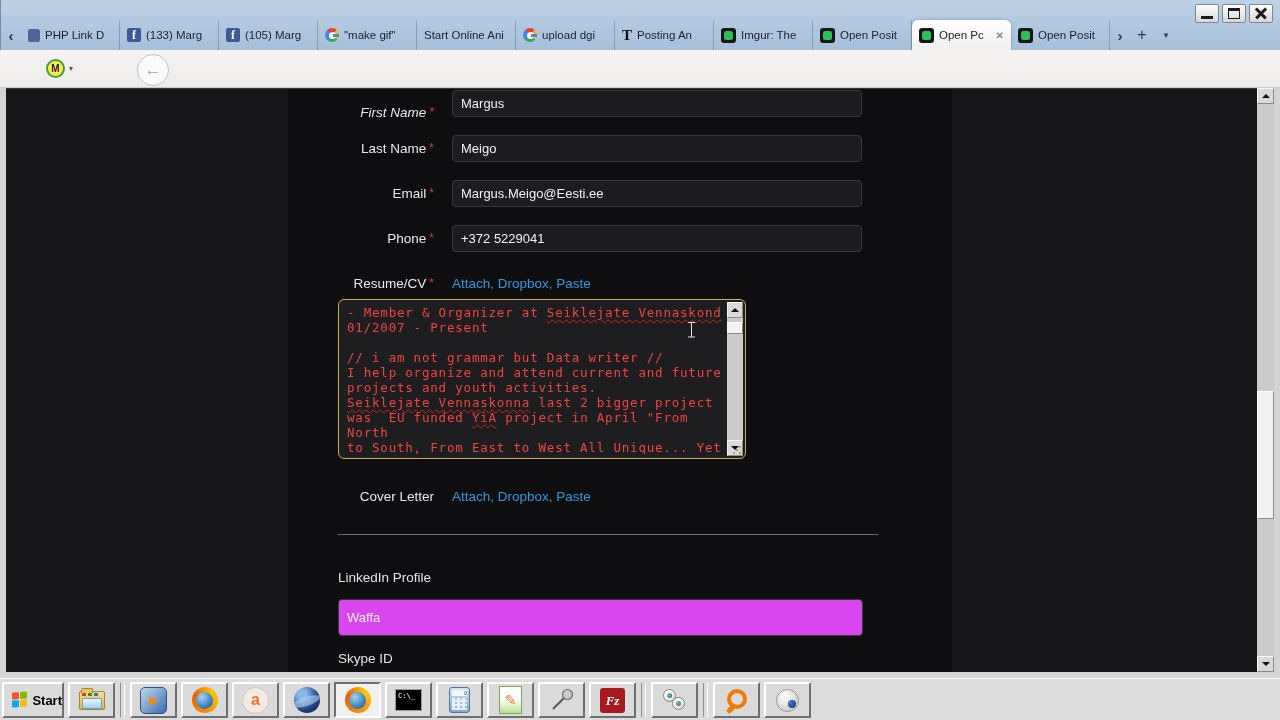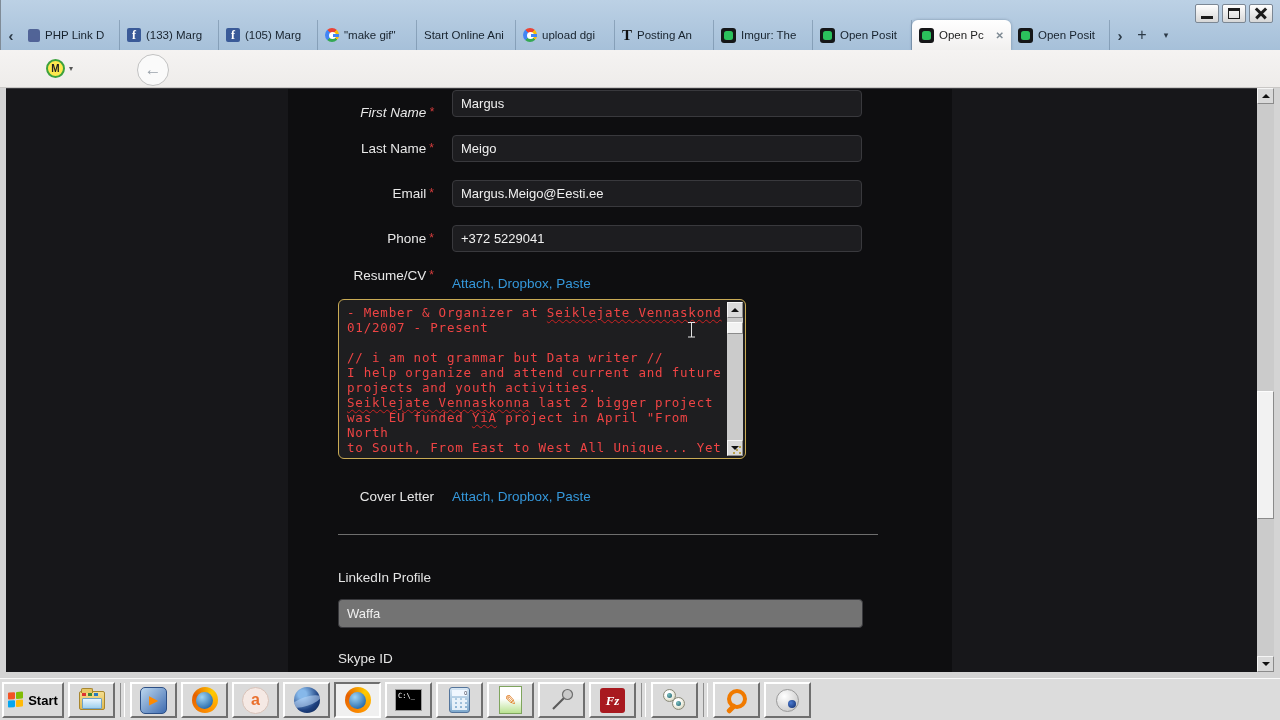--- a/index.html
+++ b/index.html
@@ -101,21 +101,21 @@
     display:flex;align-items:center;padding:0 8px;box-sizing:border-box;}
   .links{position:absolute;left:446px;font-size:13.5px;color:var(--link-blue,#3598db);}
   .resume-box{position:absolute;left:332px;top:210px;width:408px;height:160px;background:#1e1e20;
     border:1px solid #c9ab55;border-radius:6px;box-sizing:border-box;}
   .resume-pre{position:absolute;left:0;top:0;right:20px;bottom:4px;margin:0;padding:5px 2px 0 8px;
     font-family:"DejaVu Sans Mono",monospace;font-size:12.5px;line-height:15px;letter-spacing:.8px;
     color:#ef4444;white-space:pre-wrap;overflow:hidden;}
   .sq{text-decoration:underline wavy #c22;text-decoration-thickness:1px;text-underline-offset:2px;}
   .divider{position:absolute;left:332px;top:445px;width:540px;height:1px;background:#6e6e6e;}
   .plain-label{position:absolute;left:332px;font-size:13.5px;color:#e4e4e4;}
-  .linput{position:absolute;left:332px;top:510px;width:525px;height:29px;background:#737373;
+  .linput{position:absolute;left:332px;top:510px;width:525px;height:37px;background:#d946ef;
     border:1px solid #39393d;border-radius:4px;color:#f0f0f0;font-size:13px;
     display:flex;align-items:center;padding:0 8px;box-sizing:border-box;}
 
   
   .sb{position:absolute;background:#cbcbcb;}
   .sb-btn{position:absolute;left:0;right:0;height:16px;background:#d9d9d9;
     border:1px solid;border-color:#f5f5f5 #8b8b8b #8b8b8b #f5f5f5;
     display:flex;align-items:center;justify-content:center;box-sizing:border-box;}
   .sb-btn::after{content:"";border:4px solid transparent;}
   .sb-up{top:0;} .sb-up::after{border-bottom-color:#111;margin-top:-4px;}
@@ -135,21 +135,21 @@
   .ibeam{position:absolute;left:681px;top:233px;width:9px;height:16px;}
   .ibeam::before{content:"";position:absolute;left:3.8px;top:1px;bottom:1px;width:1.4px;background:#e3e3e3;}
   .ibeam::after{content:"";position:absolute;left:1px;right:1px;top:0;height:1.4px;background:#e3e3e3;
     box-shadow:0 14.5px 0 #e3e3e3;}
 
   
   .taskbar{position:absolute;left:0;top:678px;width:1280px;height:42px;background:#dcdcdc;
     border-top:1px solid #fafafa;box-sizing:border-box;}
   .raised{background:#dadada;border:2px solid;border-color:#ffffff #6f6f6f #6f6f6f #ffffff;box-sizing:border-box;}
   .startbtn{position:absolute;left:2px;top:3px;width:62px;height:36px;display:flex;
-    align-items:center;justify-content:center;gap:4px;}
+    align-items:center;justify-content:flex-end;gap:4px;}
   .start-flag{width:16px;height:16px;display:grid;grid-template-columns:7px 7px;
     grid-template-rows:7px 7px;gap:1px;transform:skewY(-4deg);}
   .start-flag i{border-radius:1px;}
   .start-flag i:nth-child(1){background:#f35325;}
   .start-flag i:nth-child(2){background:#81bc06;}
   .start-flag i:nth-child(3){background:#05a6f0;}
   .start-flag i:nth-child(4){background:#ffba08;}
   .start-text{font-size:13px;font-weight:bold;color:#000;}
   .tkbtns{position:absolute;left:68px;top:3px;display:flex;gap:4px;align-items:center;height:36px;}
   .tkbtn{width:47px;height:36px;display:flex;align-items:center;justify-content:center;flex:none;}
@@ -399,21 +399,21 @@
         <div class="flabel" style="top: 97px;"><span>Email</span><span class="req">*</span></div>
         <div class="finput" style="top: 91px;">
           <span>Margus.Meigo@Eesti.ee</span>
         </div>
         <div class="flabel" style="top: 142px;"><span>Phone</span><span class="req">*</span></div>
         <div class="finput" style="top: 136px;">
           <span>+372 5229041</span>
         </div>
       </div>
 
-    <div class="flabel" style="top:179px"><span>Resume/CV</span><span class="req">*</span></div>
+    <div class="flabel" style="top:187px"><span>Resume/CV</span><span class="req">*</span></div>
     <div class="links" style="top:187px">Attach, Dropbox, Paste</div>
 
     <div class="resume-box">
       <pre class="resume-pre" id="resume-pre">- Member &amp; Organizer at <span class="sq">Seiklejate Vennaskond</span>
 01/2007 - Present
 
 // i am not grammar but Data writer //
 I help organize and attend current and future
 projects and youth activities.
 <span class="sq">Seiklejate Vennaskonna</span> last 2 bigger project

